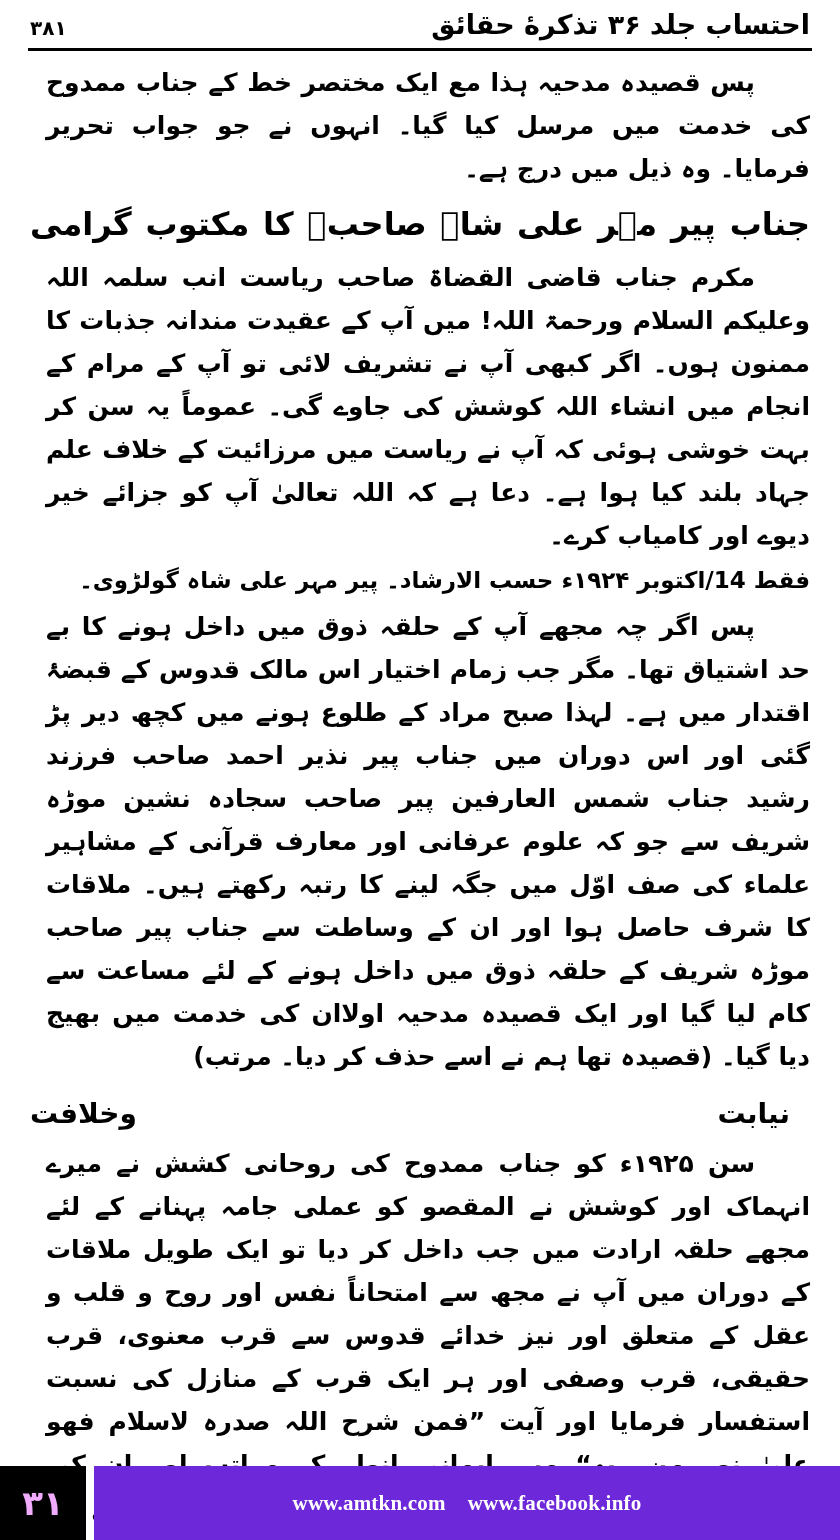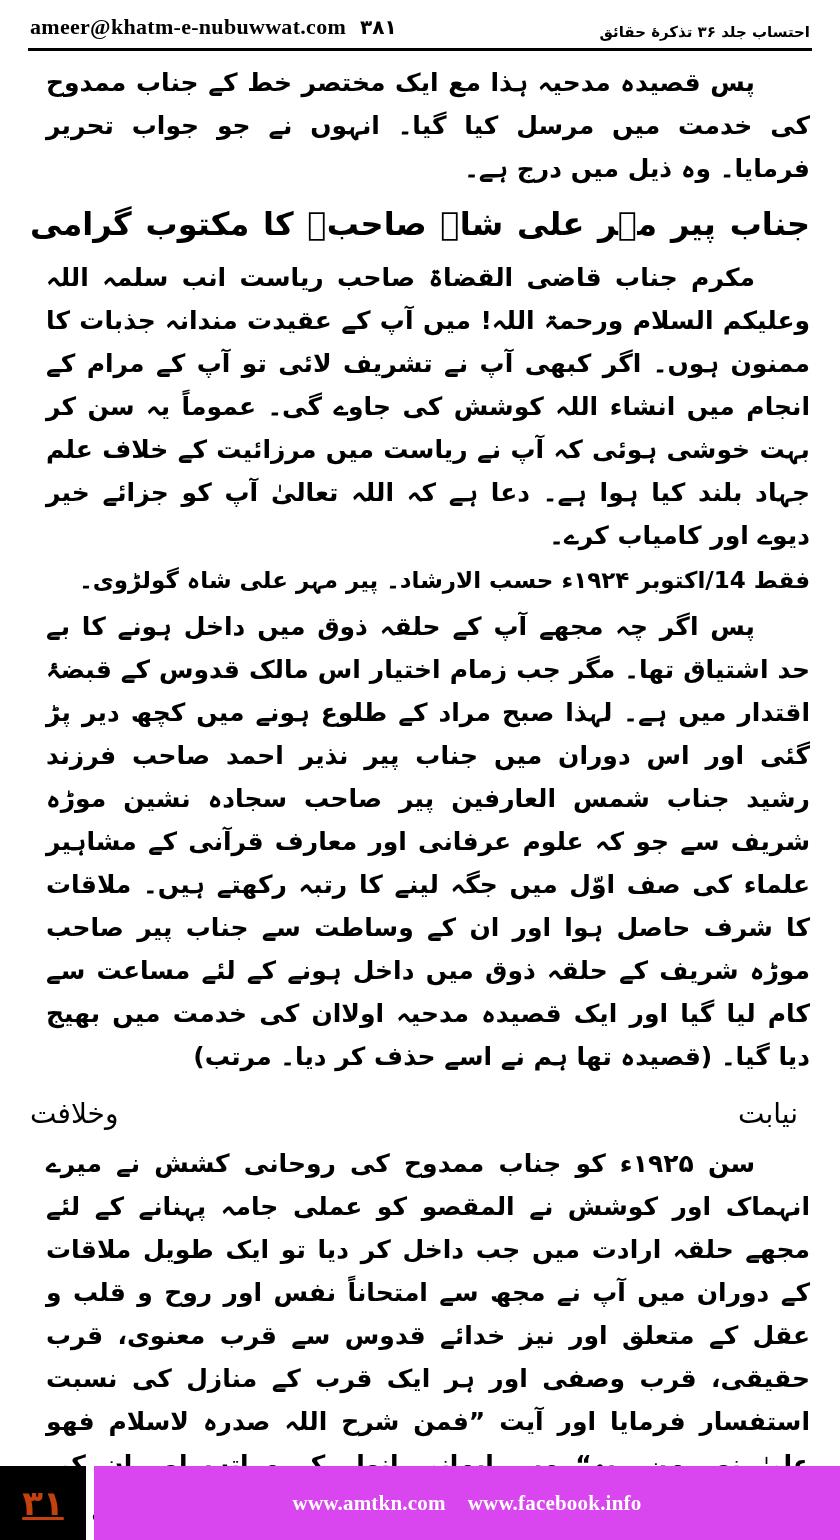--- a/index.html
+++ b/index.html
@@ -27,21 +27,21 @@
   .header {
     display: flex;
     align-items: flex-end;
     justify-content: space-between;
     direction: rtl;
     padding: 14px 8px 6px 8px;
     height: 46px;
     box-sizing: border-box;
   }
   .header-right {
-    font-size: 15px;
+    font-size: 27px;
     font-weight: bold;
     letter-spacing: 0.5px;
     white-space: nowrap;
     line-height: 1.1;
   }
   .header-left {
     display: flex;
     align-items: baseline;
     gap: 14px;
     direction: ltr;
@@ -83,54 +83,53 @@
 
   .heading {
     font-size: 32px;
     font-weight: bold;
     margin: 10px 0 8px 0;
     line-height: 1.5;
   }
   .subheading {
     text-align: left;
     font-size: 28px;
-    font-weight: normal;
-    margin: 12px 8px 4px 0;
+    font-weight: bold;
+    margin: 12px 16px 4px 0;
     padding-right: 4px;
   }
   .signature-line {
     font-size: 23px;
   }
 
   
   .footer {
     position: absolute;
     left: 0;
     right: 0;
     bottom: 0;
     height: 74px;
     display: flex;
     align-items: stretch;
     direction: ltr;
   }
   .footer-page {
     width: 86px;
     background: #000;
-    color: #c2410c;
+    color: #f0abfc;
     display: flex;
     align-items: center;
     justify-content: center;
     font-size: 34px;
     font-weight: bold;
     letter-spacing: 1px;
-    text-decoration: underline;
   }
   .footer-links {
     flex: 1;
-    background: #d946ef;
+    background: #6d28d9;
     color: #fff;
     display: flex;
     align-items: center;
     justify-content: center;
     gap: 22px;
     font-family: "Liberation Serif", serif;
     font-size: 21px;
     font-weight: bold;
     letter-spacing: 0.2px;
     margin-left: 8px;
@@ -138,21 +137,20 @@
   .footer-links span { white-space: nowrap; }
 </style>
 </head>
 <body>
 
 <div class="page">
 
   <div class="header">
     <div class="header-right">احتساب جلد ۳۶ تذکرهٔ حقائق</div>
     <div class="header-left">
-      <span class="header-email">ameer@khatm-e-nubuwwat.com</span>
       <span class="page-number-top">۳۸۱</span>
     </div>
   </div>
 
   <hr class="rule">
 
   <div class="content">
 
     <p class="para">پس قصیدہ مدحیہ ہذا مع ایک مختصر خط کے جناب ممدوح کی خدمت میں مرسل کیا گیا۔ انہوں نے جو جواب تحریر فرمایا۔ وہ ذیل میں درج ہے۔</p>
 

